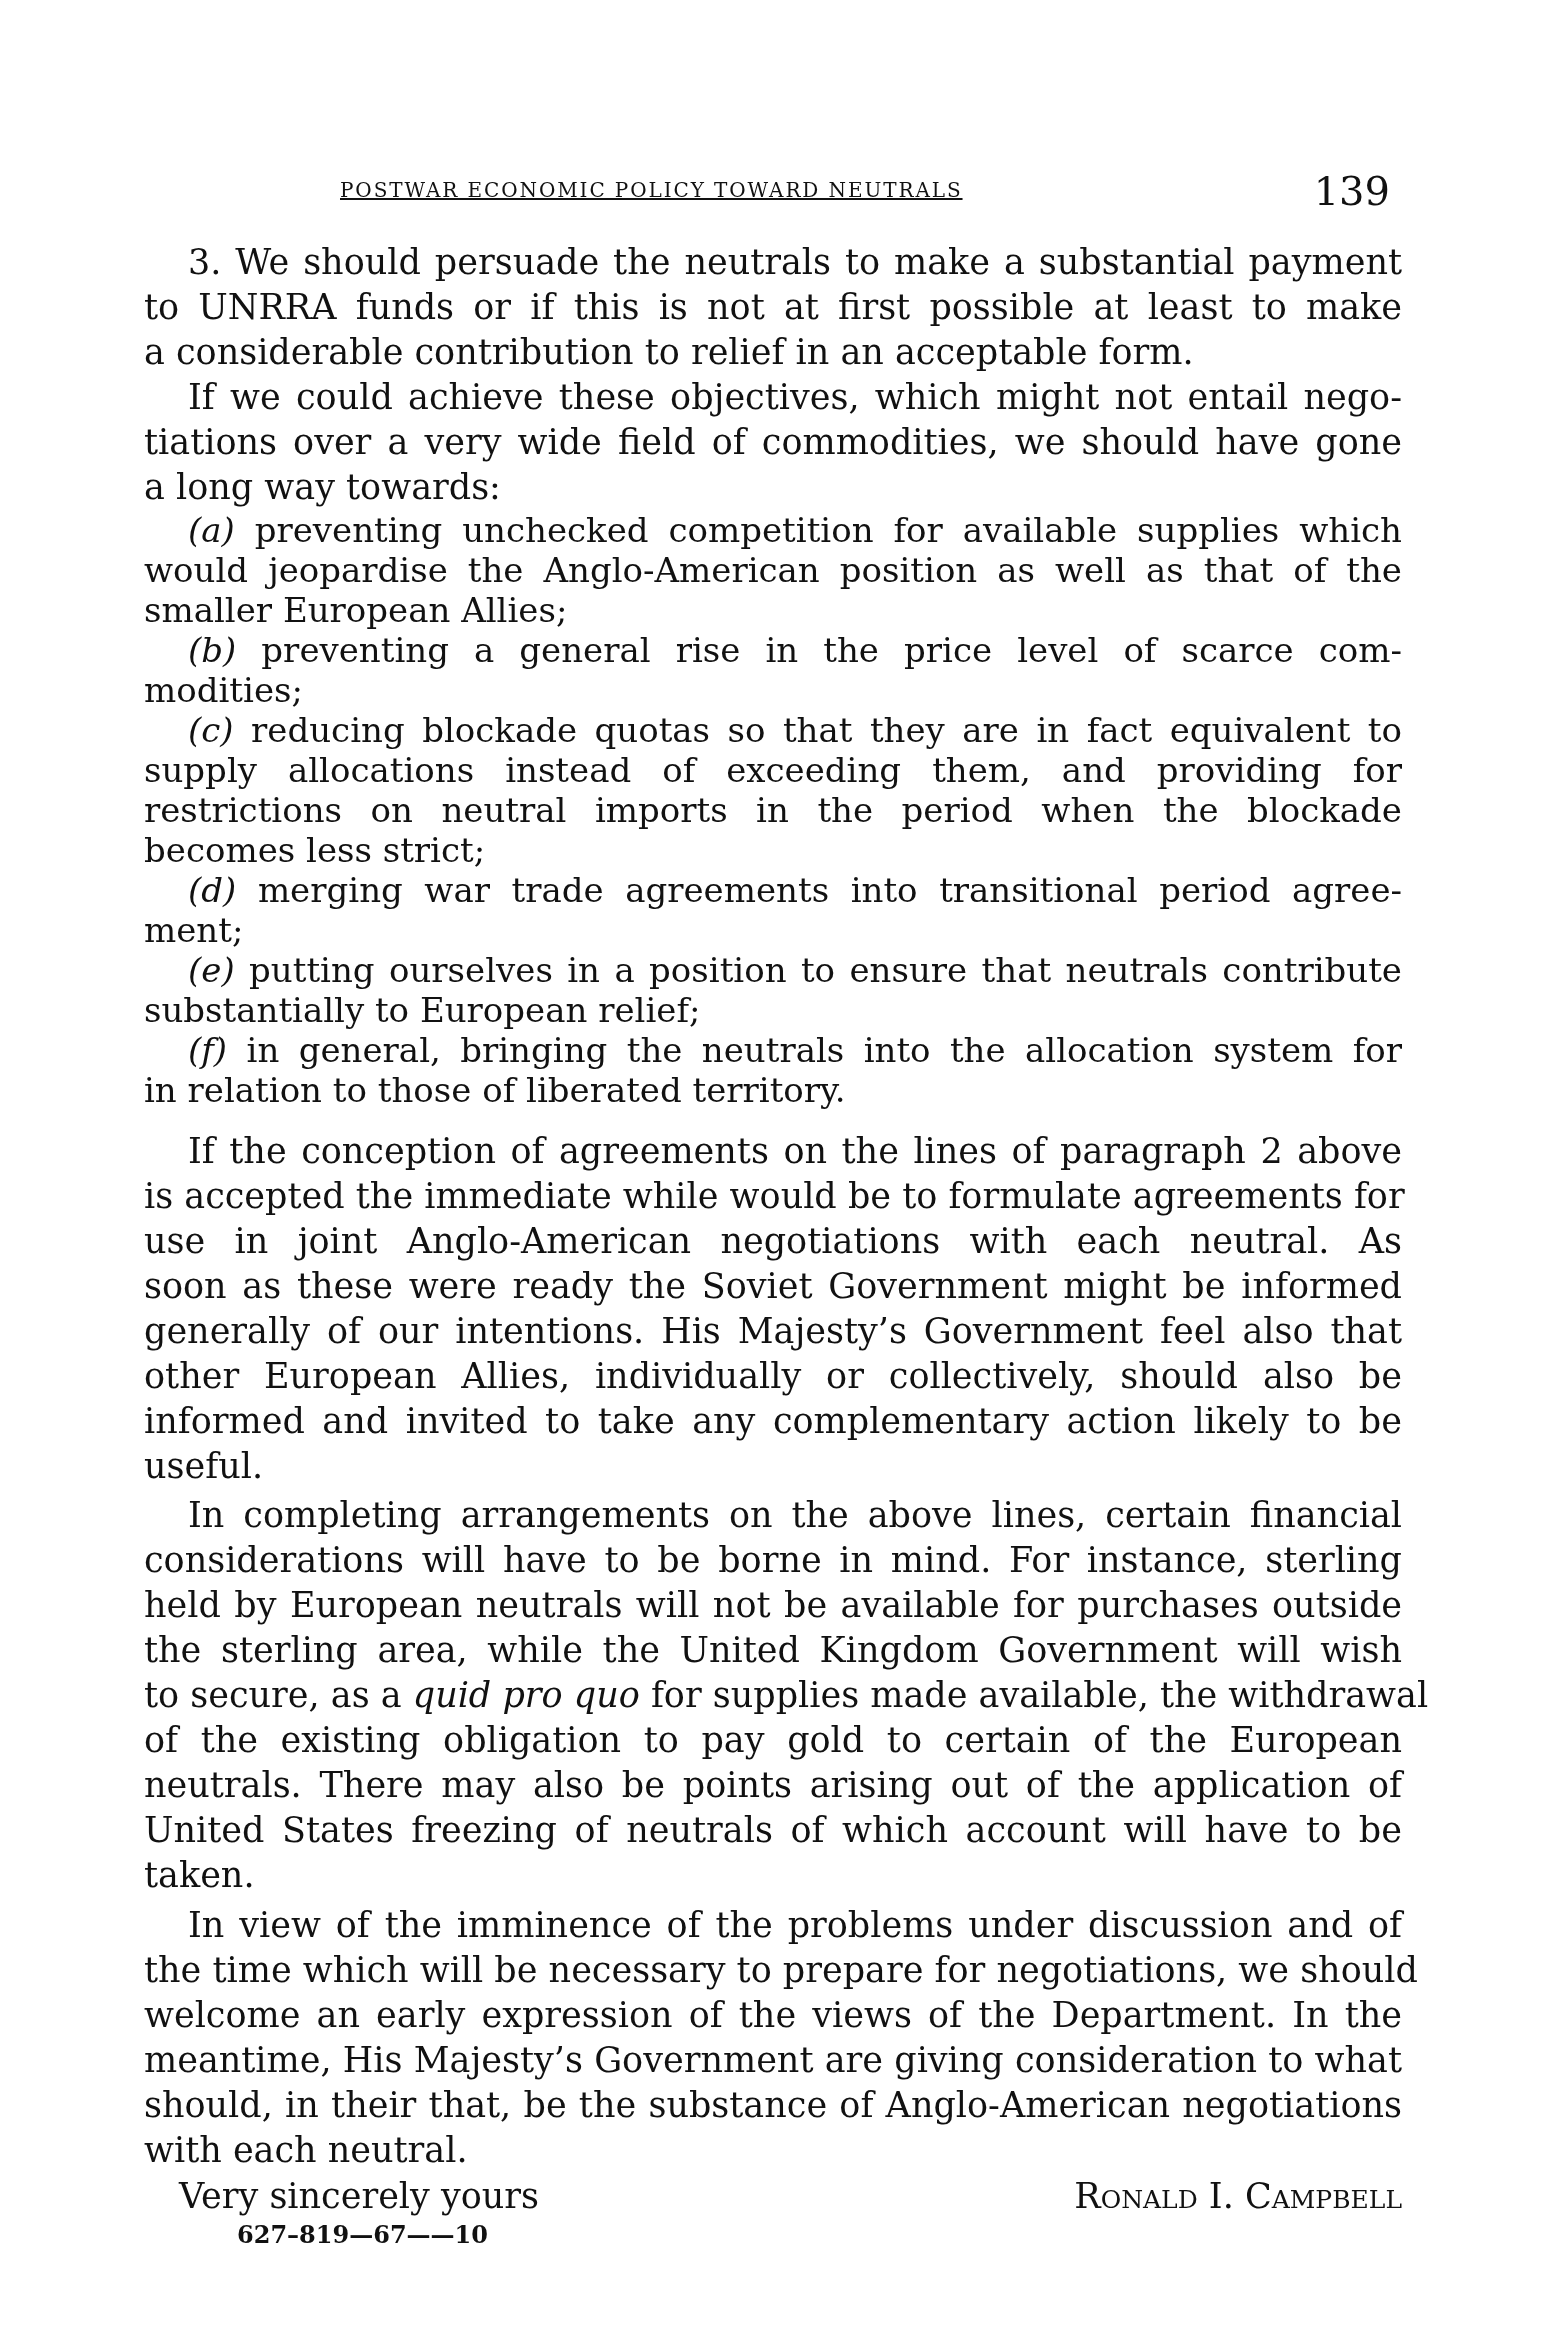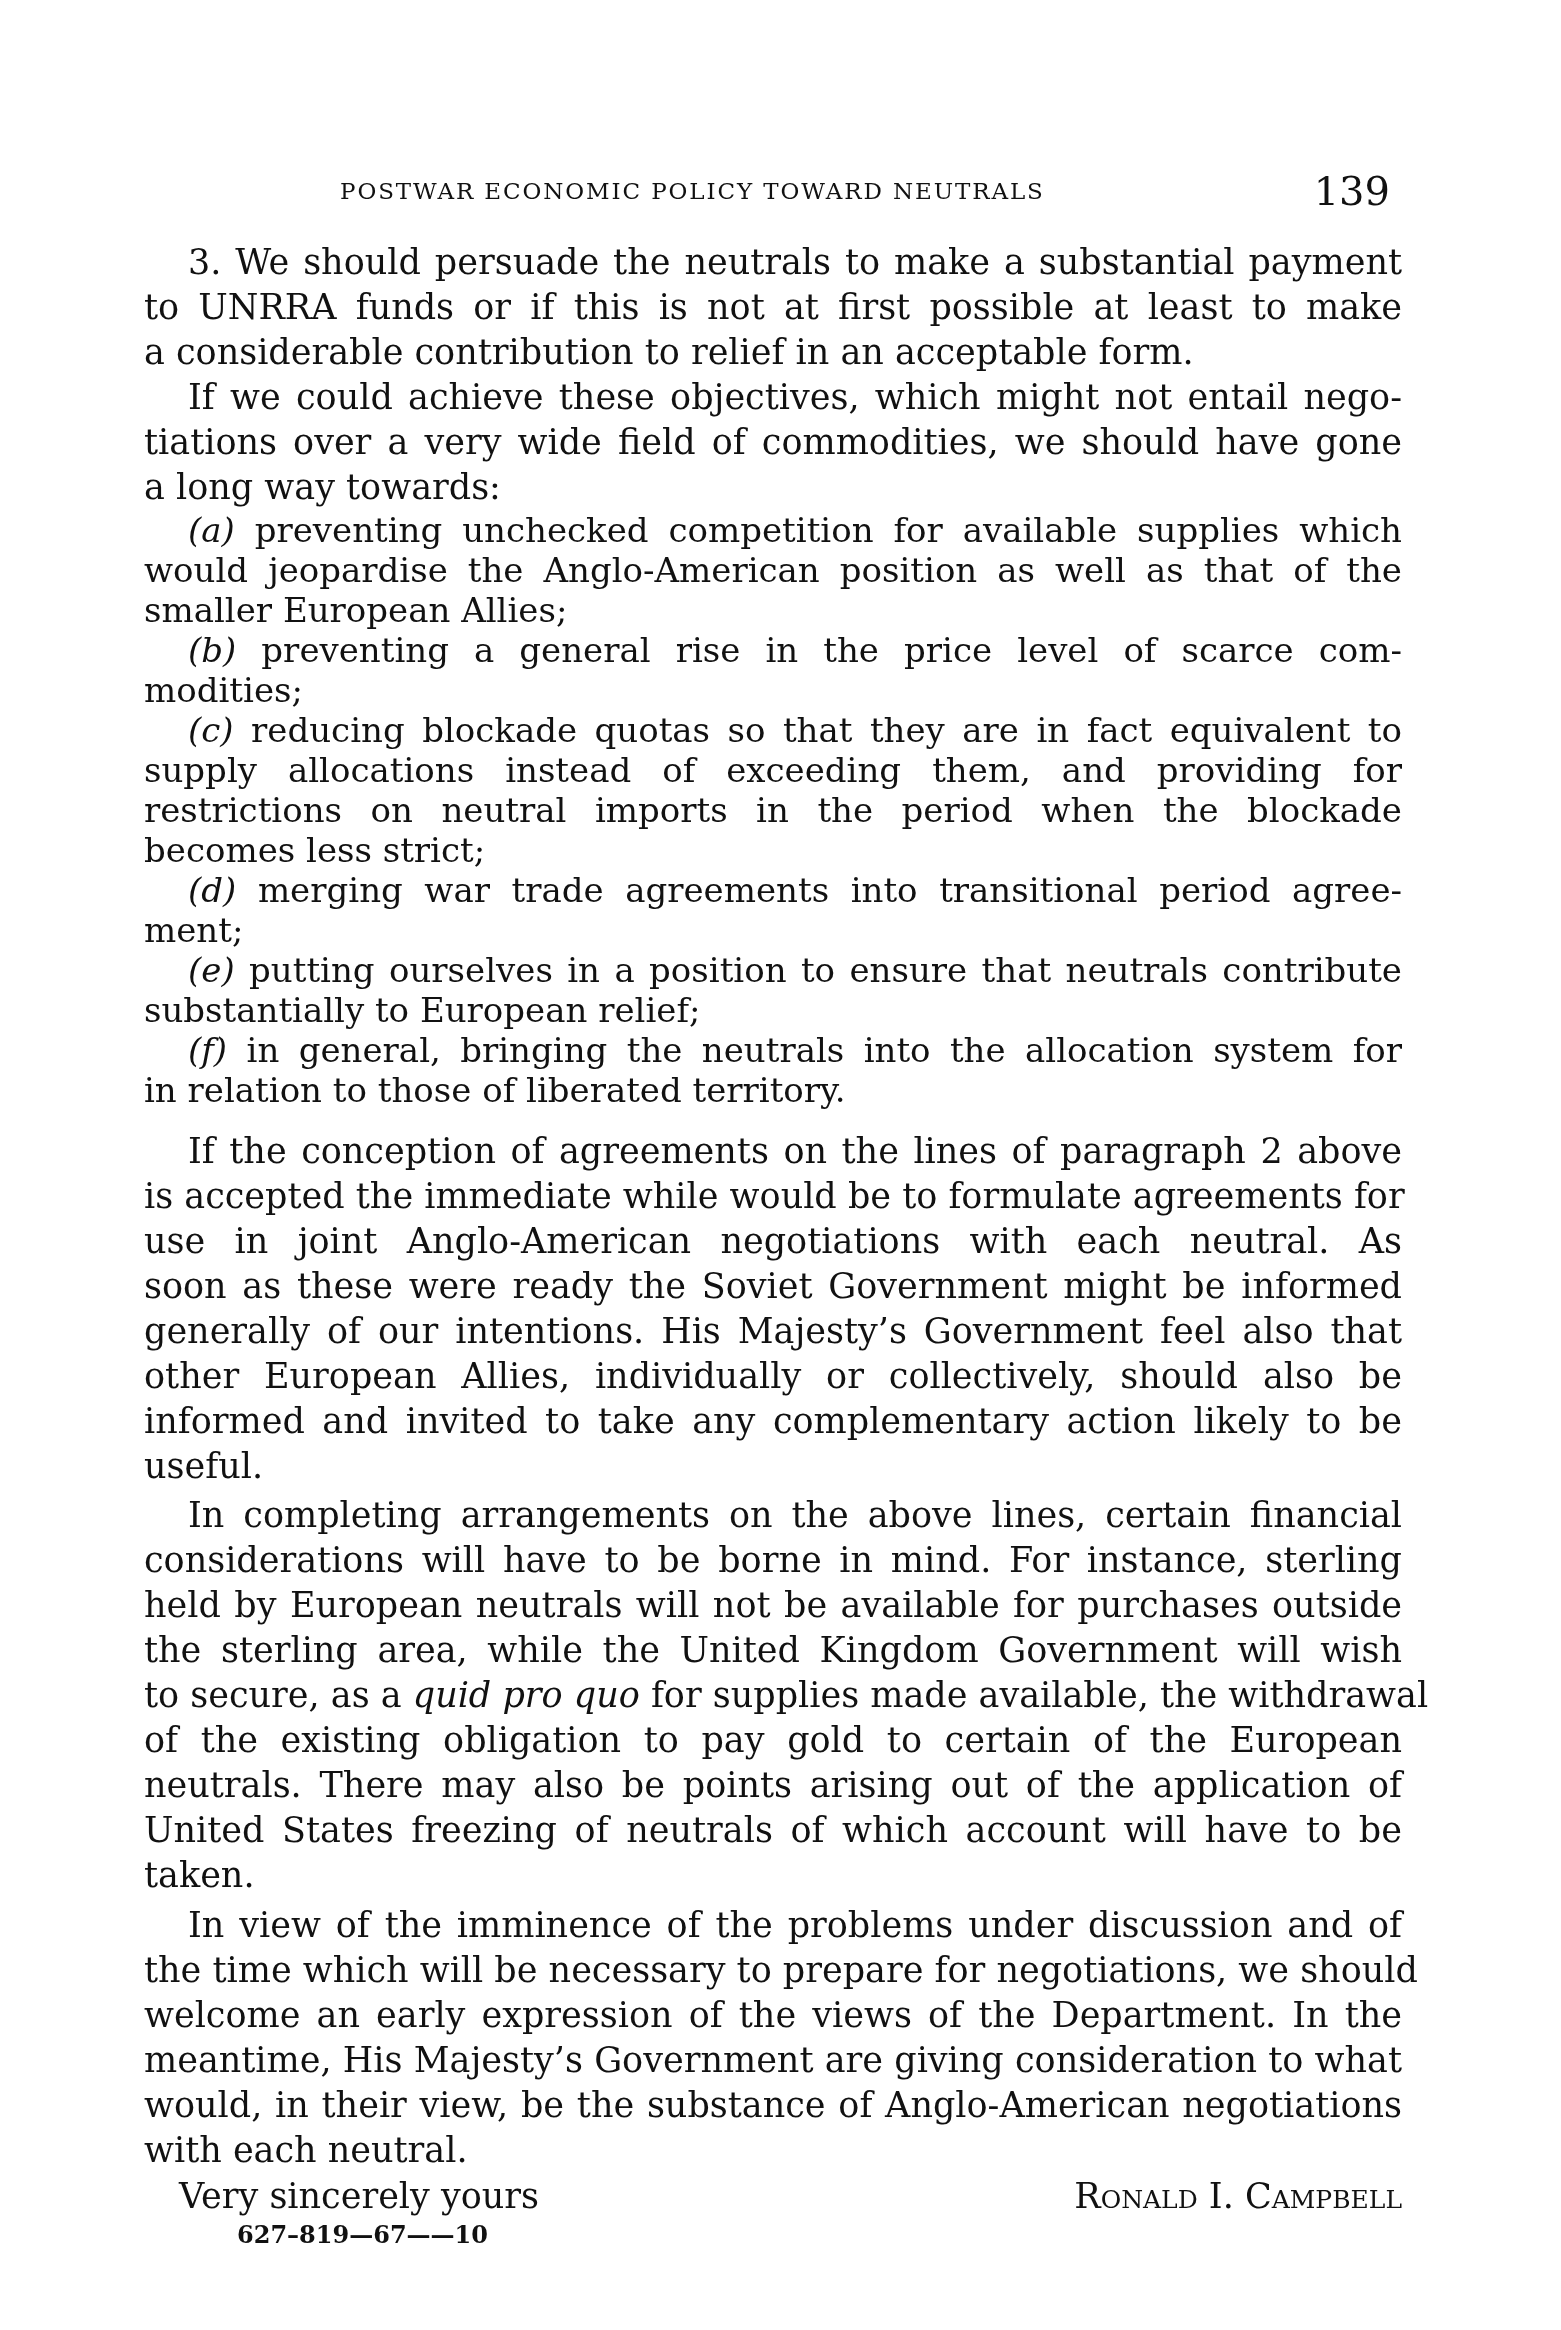--- a/index.html
+++ b/index.html
@@ -1,20 +1,20 @@
 <!DOCTYPE html>
 <html style="font-size:7.5px"><head>
 <meta charset="utf-8">
 <style>
   html, body { margin: 0; padding: 0; background: #ffffff; }
   body { width: 1562px; height: 2523px; position: relative; overflow: hidden;
          font-family: "DejaVu Serif", "Liberation Serif", serif; color: #111111; }
   .page { position: absolute; left: 144px; top: 0; width: 1258px; }
   .running-head { position: absolute; top: 168px; left: 0; width: 1258px; height: 47px; }
-  .running-title { position: absolute; left: 196px; top: 10.3px; font-size: 23px; letter-spacing: 1.9px; }
+  .running-title { position: absolute; left: 196px; top: 10.3px; font-size: 20px; letter-spacing: 1.9px; text-decoration: underline; }
   .page-number { position: absolute; right: 12px; top: 0; font-size: 40px; }
   .body { position: absolute; top: 240px; left: 0; width: 1258px; font-size: 35px; }
   .line { display: block; white-space: nowrap; text-align: justify; text-align-last: justify;
           height: 45px; line-height: 45px; }
   .line.last { text-align-last: left; }
   .indent { padding-left: 44px; }
   .list .line { font-size: 34px; height: 40px; line-height: 40px; }
   .list { margin-bottom: 18.6px; }
   .para-gap { height: 4.7px; }
   em { font-style: italic; }
@@ -102,21 +102,21 @@
       <span class="line last">taken.</span>
     </div>
 
     <div class="para-gap"></div>
 
     <div>
       <span class="line indent">In view of the imminence of the problems under discussion and of</span>
       <span class="line">the time which will be necessary to prepare for negotiations, we should</span>
       <span class="line">welcome an early expression of the views of the Department.  In the</span>
       <span class="line">meantime, His Majesty’s Government are giving consideration to what</span>
-      <span class="line">would, in their view, be the substance of Anglo-American negotiations</span>
+      <span class="line">should, in their that, be the substance of Anglo-American negotiations</span>
       <span class="line last">with each neutral.</span>
     </div>
 
     <div class="closing">
       <span class="closing-left">Very sincerely yours</span>
       <span class="closing-right">Ronald I. Campbell</span>
     </div>
 
     <div style="position:relative;height:37px;">
       <span class="print-code">627–819—67——10</span>

